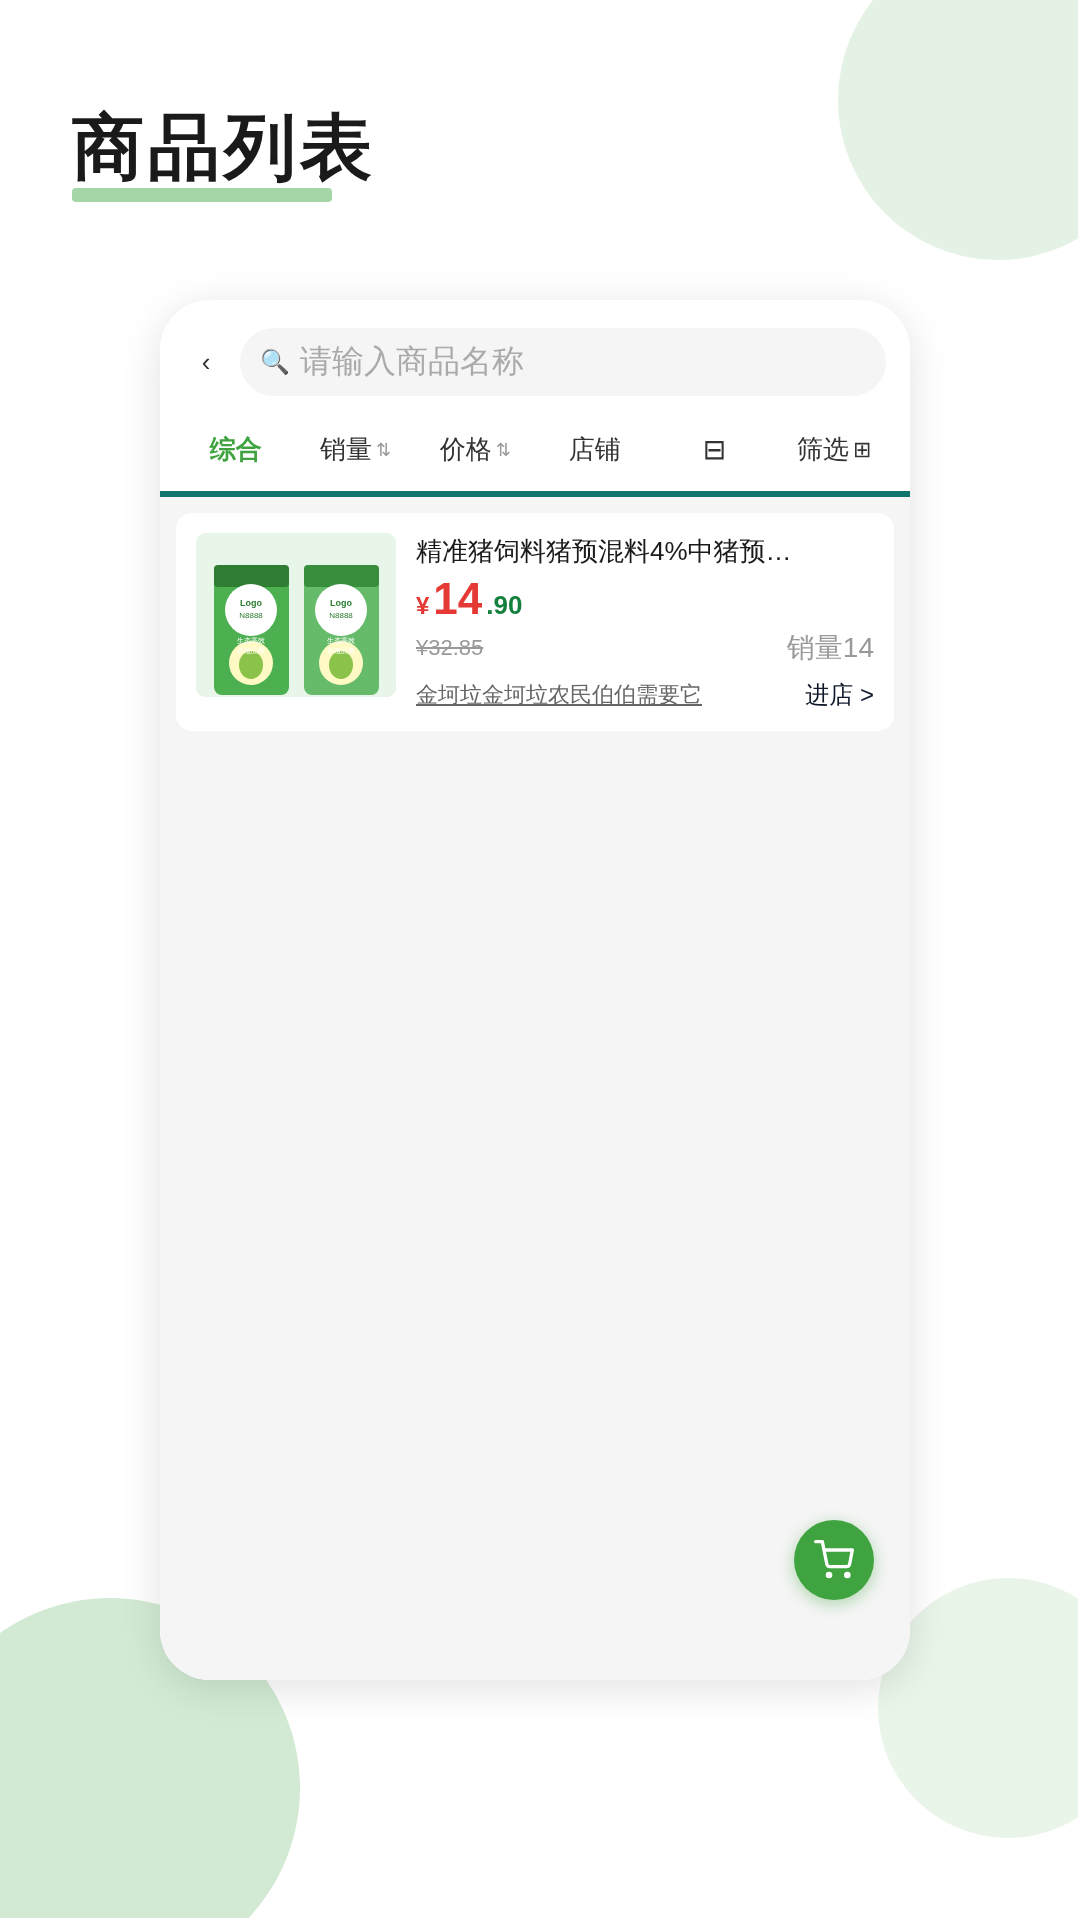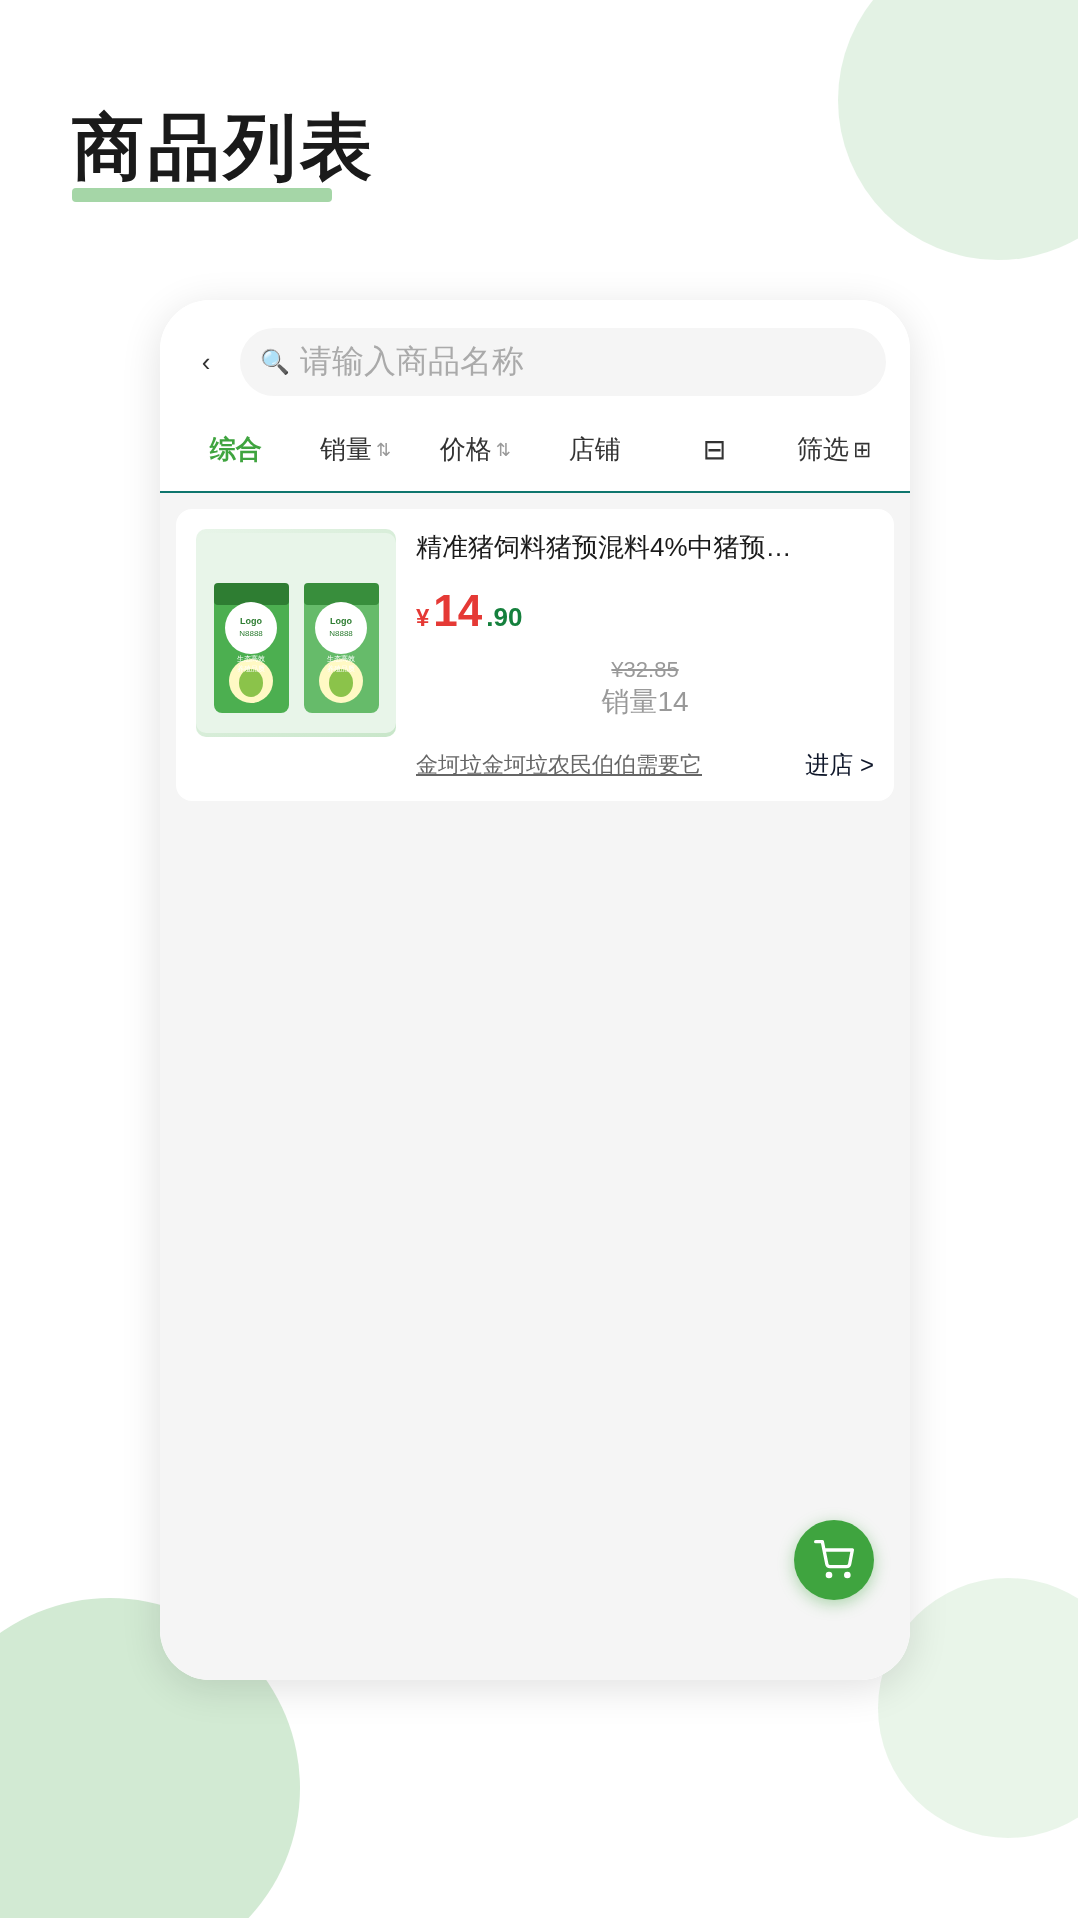--- a/index.html
+++ b/index.html
@@ -133,21 +133,21 @@
     .search-placeholder {
       font-size: 32px;
       color: #aaa;
     }
 
     
     .filter-tabs {
       display: flex;
       align-items: center;
       padding: 12px 24px 16px 24px;
-      border-bottom: 2px solid #0f766e;
+      border-bottom: 6px solid #0f766e;
       gap: 16px;
     }
 
     .tab-item {
       flex: 1;
       display: flex;
       align-items: center;
       justify-content: center;
       gap: 4px;
       cursor: pointer;
@@ -182,36 +182,36 @@
       background: #ffffff;
       border-radius: 16px;
       padding: 20px;
       display: flex;
       gap: 20px;
       margin-bottom: 12px;
     }
 
     .product-image {
       width: 200px;
-      height: 208px;
+      height: 164px;
       border-radius: 10px;
       background: linear-gradient(135deg, #e8f5e9 0%, #c8e6c9 100%);
       flex-shrink: 0;
       display: flex;
       align-items: center;
       justify-content: center;
       overflow: hidden;
       position: relative;
     }
 
     .product-info {
       flex: 1;
       display: flex;
       flex-direction: column;
-      gap: 24px;
+      gap: 8px;
     }
 
     .product-name {
       font-size: 26px;
       color: #1a1a1a;
       font-weight: 500;
       line-height: 1.4;
     }
 
     .price-row {
@@ -243,21 +243,20 @@
     .price-original {
       font-size: 22px;
       color: #999;
       text-decoration: line-through;
     }
 
     .sales-row {
       display: flex;
       justify-content: flex-end;
       align-items: center;
-      flex-direction: column;
     }
 
     .sales-count {
       font-size: 28px;
       color: #999;
     }
 
     .shop-row {
       display: flex;
       align-items: center;

